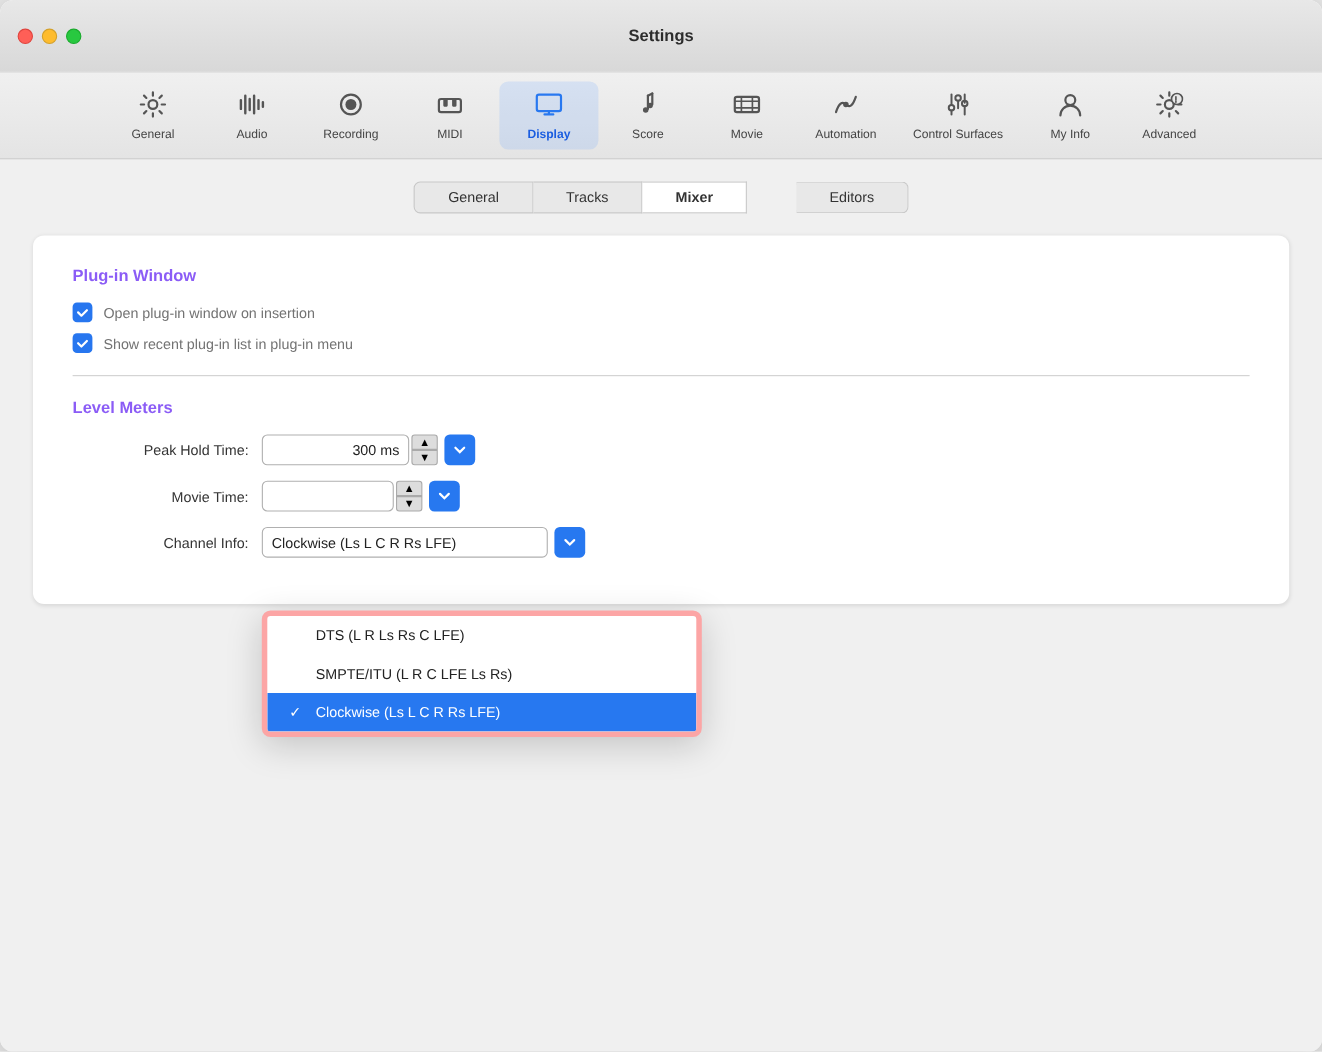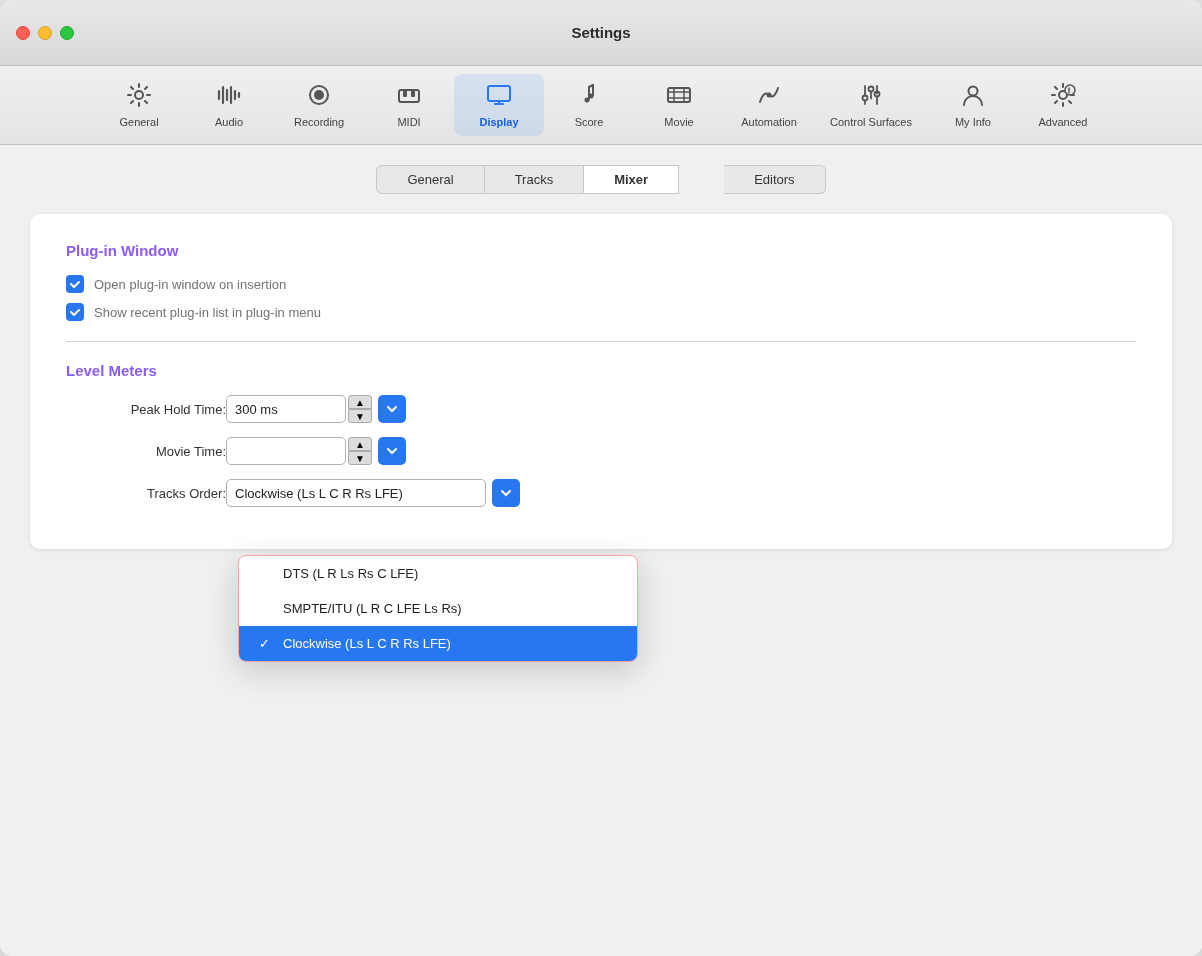--- a/index.html
+++ b/index.html
@@ -172,20 +172,21 @@
       display: flex;
       align-items: center;
       margin-bottom: 14px;
       position: relative;
     }
     .form-label {
       font-size: 13px;
       color: #333;
       text-align: right;
       min-width: 160px;
+      margin-right: 12px;
     }
     .form-input {
       width: 130px;
       height: 28px;
       border: 1px solid #b0b0b0;
       border-radius: 5px;
       background: #fff;
       font-size: 13px;
       padding: 0 8px;
       color: #222;
@@ -212,21 +213,21 @@
       display: flex;
       align-items: center;
     }
     
     .dropdown-overlay {
       position: absolute;
       left: 172px;
       top: 76px;
       width: 400px;
       background: #fff;
-      border: 1px solid #fca5a5;
+      border: 5px solid #fca5a5;
       border-radius: 8px;
       box-shadow: 0 8px 32px rgba(0,0,0,0.18);
       z-index: 100;
       overflow: hidden;
     }
     .dropdown-item {
       padding: 10px 20px;
       font-size: 13px;
       color: #222;
       cursor: pointer;
@@ -416,21 +417,21 @@
       </div>
 
       <div class="divider"></div>
 
       <div class="level-meters-section">
         <div class="section-title">Level Meters</div>
 
         <div class="form-row">
           <span class="form-label">Peak Hold Time:</span>
           <div class="input-group">
-            <input class="form-input" type="text" value="300 ms" style="width: 120px;">
+            <input class="form-input" type="text" value="300 ms" style="width: 134px; text-align: right;">
             <div class="stepper-wrap">
               <button class="stepper-btn stepper-up">▲</button>
               <button class="stepper-btn stepper-down">▼</button>
             </div>
             <div style="width:28px;height:28px;background:#2778f0;border-radius:5px;margin-left:6px;display:flex;align-items:center;justify-content:center;cursor:pointer;">
               <svg width="14" height="14" viewBox="0 0 14 14" fill="none">
                   <path d="M3 5l4 4 4-4" stroke="#fff" stroke-width="2" stroke-linecap="round"></path>
                 </svg>
             </div>
           </div>
@@ -446,21 +447,21 @@
             </div>
             <div style="width:28px;height:28px;background:#2778f0;border-radius:5px;margin-left:6px;display:flex;align-items:center;justify-content:center;cursor:pointer;">
               <svg width="14" height="14" viewBox="0 0 14 14" fill="none">
                   <path d="M3 5l4 4 4-4" stroke="#fff" stroke-width="2" stroke-linecap="round"></path>
                 </svg>
             </div>
           </div>
         </div>
 
         <div class="form-row channel-order-row">
-          <span class="form-label">Tracks Order:</span>
+          <span class="form-label">Channel Info:</span>
           <div class="input-group">
             <input class="form-input" type="text" value="Clockwise (Ls L C R Rs LFE)" style="width: 260px;">
             <div style="width:28px;height:28px;background:#2778f0;border-radius:5px;margin-left:6px;display:flex;align-items:center;justify-content:center;cursor:pointer;">
               <svg width="14" height="14" viewBox="0 0 14 14" fill="none">
                   <path d="M3 5l4 4 4-4" stroke="#fff" stroke-width="2" stroke-linecap="round"></path>
                 </svg>
             </div>
           </div>
 
           <div class="dropdown-overlay">

